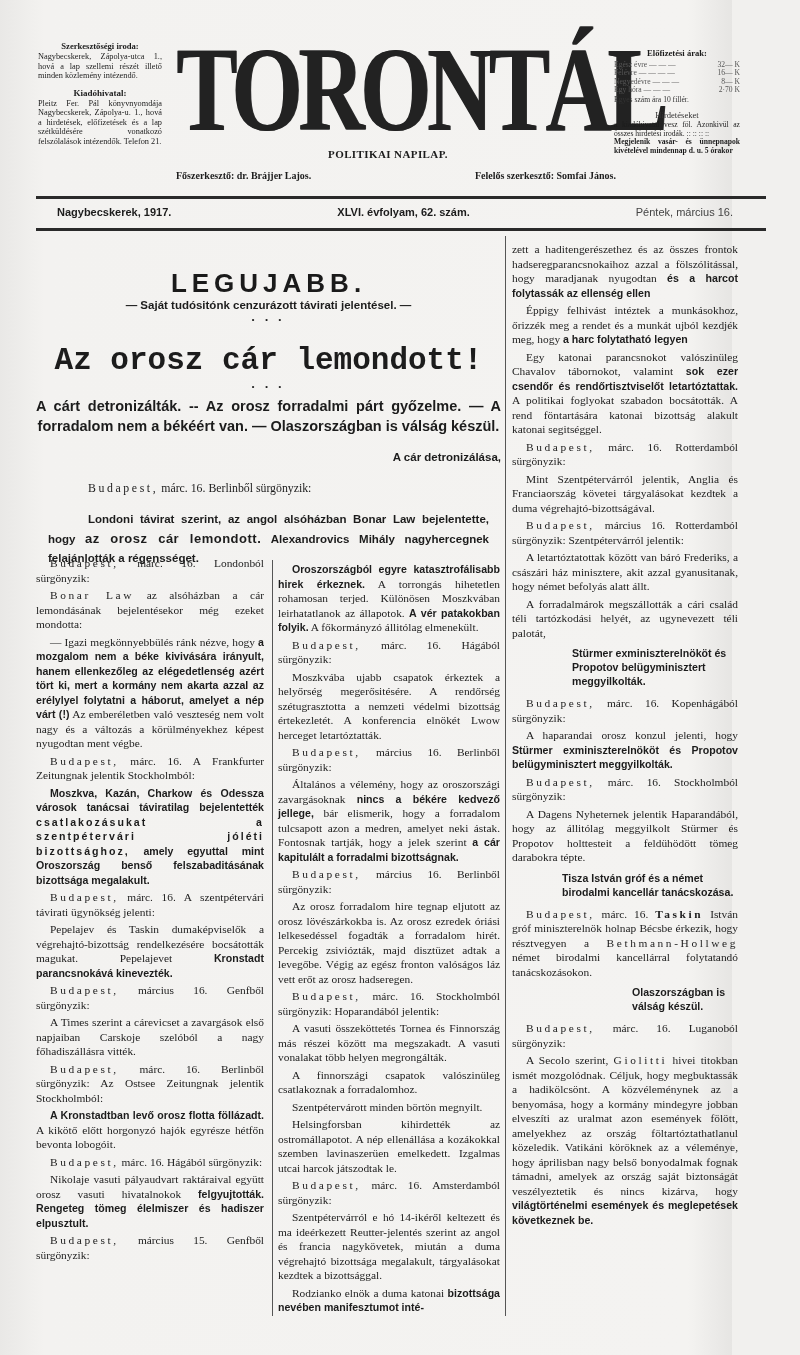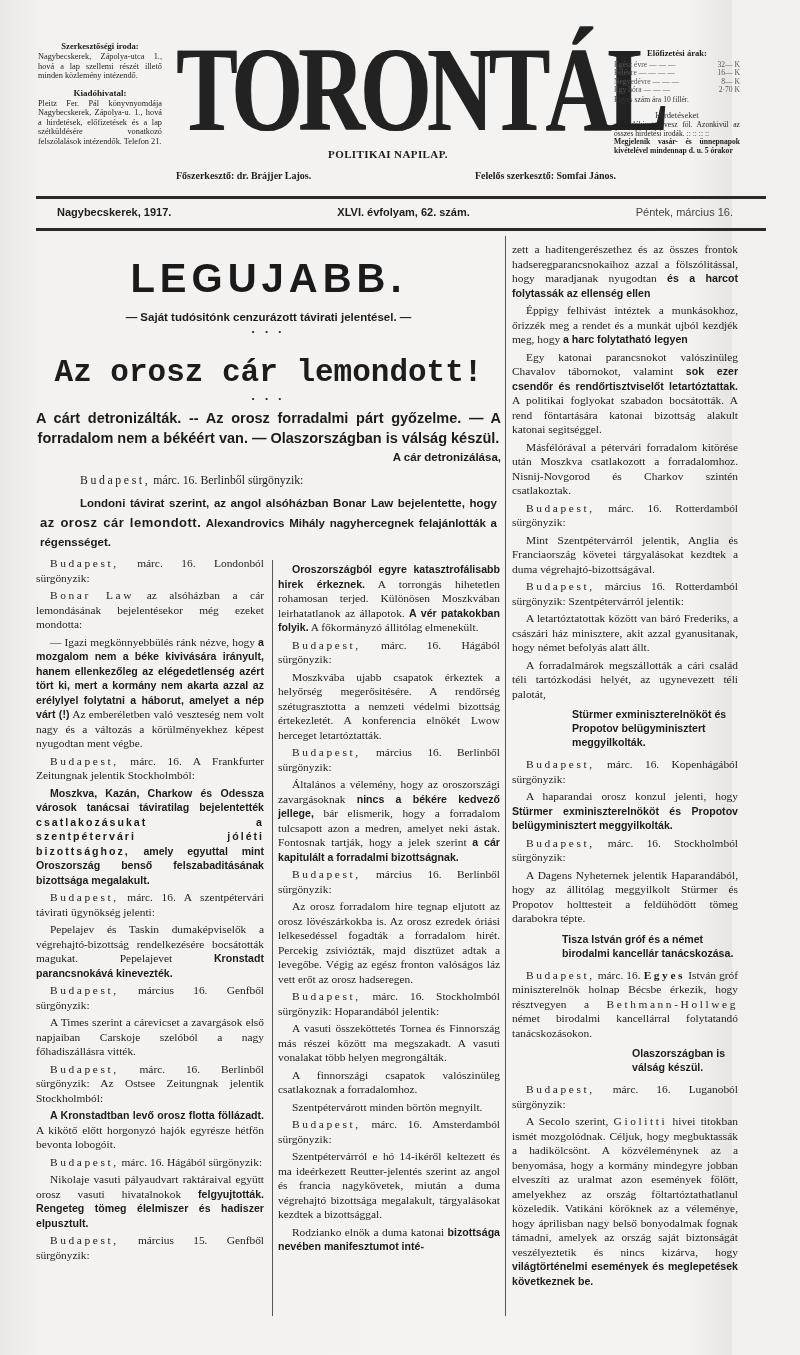--- a/index.html
+++ b/index.html
@@ -27,28 +27,28 @@
   .vline{position:absolute;width:1px;background:#555;}
   .col{position:absolute;font-size:11.4px;line-height:14.5px;text-align:justify;}
   .col p{margin:0 0 3px;text-indent:14px;}
   .col p.noi{text-indent:0;}
   .col .bs{font-family:"Liberation Sans",sans-serif;font-weight:bold;font-size:10.6px;}
   .col .sp{letter-spacing:2.6px;}
   .col .hd{font-family:"Liberation Sans",sans-serif;font-weight:bold;font-size:10.6px;line-height:14px;text-align:left;margin:6px 0 8px;}
   .col .hd.indent{padding-left:60px;}
   
   .lead{position:absolute;left:36px;top:250px;width:465px;text-align:center;}
-  .legujabb{font-family:"Liberation Sans",sans-serif;font-weight:bold;font-size:40px;letter-spacing:5px;margin-top:6px;color:#1a1a1a;}
-  .kicker{font-family:"Liberation Sans",sans-serif;font-weight:bold;font-size:11.5px;margin-top:10px;}
+  .legujabb{font-family:"Liberation Sans",sans-serif;font-weight:bold;font-size:26px;letter-spacing:5px;margin-top:18px;color:#1a1a1a;}
+  .kicker{font-family:"Liberation Sans",sans-serif;font-weight:bold;font-size:11.5px;}
   .dots{font-size:9px;letter-spacing:4px;line-height:10px;margin-top:4px;}
   .headline{font-family:Liberation Mono, monospace;font-weight:bold;font-size:31px;margin-top:18px;}
   .deck{font-family:"Liberation Sans",sans-serif;font-weight:bold;font-size:14.5px;line-height:20px;text-align:justify;text-align-last:center;margin-top:4px;}
   .lead-story{position:absolute;left:36px;top:448px;width:465px;font-size:11.8px;line-height:19px;}
   .lead-story .sub{text-align:right;font-family:"Liberation Sans",sans-serif;font-weight:bold;font-size:11.5px;}
-  .lead-story p{margin:4px;text-indent:40px;text-align:justify;}
+  .lead-story p{margin:12px;text-indent:40px;text-align:justify;}
   .lead-story .bs{font-family:"Liberation Sans",sans-serif;font-weight:bold;font-size:11.5px;}
   .lead-story .big{font-family:"Liberation Sans",sans-serif;font-weight:bold;font-size:13px;letter-spacing:.5px;}
 </style>
 </head>
 <body>
 
 <div class="page">
 
   <div class="mast-left">
     <div class="h">Szerkesztőségi iroda:</div>
@@ -138,40 +138,40 @@
     <p><span class="sp">Budapest,</span> <span>márc. 16. Hágából sürgönyzik:</span></p>
     <p><span>Moszkvába ujabb csapatok érkeztek a helyőrség megerősitésére. A rendőrség szétugrasztotta a nemzeti védelmi bizottság értekezletét. A konferencia elnökét Lwow herceget letartóztatták.</span></p>
     <p><span class="sp">Budapest,</span> <span>március 16. Berlinből sürgönyzik:</span></p>
     <p><span>Általános a vélemény, hogy az oroszországi zavargásoknak</span> <span class="bs">nincs a békére kedvező jellege,</span> <span>bár elismerik, hogy a forradalom tulcsapott azon a medren, amelyet neki ástak. Fontosnak tartják, hogy a jelek szerint</span> <span class="bs">a cár kapitulált a forradalmi bizottságnak.</span></p>
     <p><span class="sp">Budapest,</span> <span>március 16. Berlinből sürgönyzik:</span></p>
     <p><span>Az orosz forradalom hire tegnap eljutott az orosz lövészárkokba is. Az orosz ezredek óriási lelkesedéssel fogadták a forradalom hirét. Percekig zsiviózták, majd disztüzet adtak a levegőbe. Végig az egész fronton valóságos láz vett erőt az orosz hadseregen.</span></p>
     <p><span class="sp">Budapest,</span> <span>márc. 16. Stockholmból sürgönyzik: Hoparandából jelentik:</span></p>
     <p><span>A vasuti összeköttetés Tornea és Finnország más részei között ma megszakadt. A vasuti vonalakat több helyen megrongálták.</span></p>
     <p><span>A finnországi csapatok valószinüleg csatlakoznak a forradalomhoz.</span></p>
     <p><span>Szentpétervárott minden börtön megnyilt.</span></p>
+    <p><span>Helsingforsban kihirdették az ostromállapotot. A nép ellenállása a kozákokkal szemben lavinaszerüen emelkedett. Izgalmas utcai harcok játszodtak le.</span></p>
     <p><span class="sp">Budapest,</span> <span>márc. 16. Amsterdamból sürgönyzik:</span></p>
     <p><span>Szentpétervárról e hó 14-ikéről keltezett és ma ideérkezett Reutter-jelentés szerint az angol és francia nagykövetek, miután a duma végrehajtó bizottsága megalakult, tárgyalásokat kezdtek a bizottsággal.</span></p>
     <p><span>Rodzianko elnök a duma katonai</span> <span class="bs">bizottsága nevében manifesztumot inté-</span></p>
   </div>
 
   <div class="col" style="left:512px;top:242px;width:226px;">
     <p class="noi"><span>zett a haditengerészethez és az összes frontok hadseregparancsnokaihoz azzal a fölszólitással, hogy maradjanak nyugodtan</span> <span class="bs">és a harcot folytassák az ellenség ellen</span></p>
     <p><span>Éppigy felhivást intéztek a munkásokhoz, őrizzék meg a rendet és a munkát ujból kezdjék meg, hogy</span> <span class="bs">a harc folytatható legyen</span></p>
     <p><span>Egy katonai parancsnokot valószinüleg Chavalov tábornokot, valamint</span> <span class="bs">sok ezer csendőr és rendőrtisztviselőt letartóztattak.</span> <span>A politikai foglyokat szabadon bocsátották. A rend föntartására katonai bizottság alakult katonai segitséggel.</span></p>
-    <p><span>Másfélórával a pétervári forradalom kitörése után Moszkva csatlakozott a forradalomhoz. Nisnij-Novgorod és Charkov szintén csatlakoztak.</span></p>
     <p><span class="sp">Budapest,</span> <span>márc. 16. Rotterdamból sürgönyzik:</span></p>
     <p><span>Mint Szentpétervárról jelentik, Anglia és Franciaország követei tárgyalásokat kezdtek a duma végrehajtó-bizottságával.</span></p>
     <p><span class="sp">Budapest,</span> <span>március 16. Rotterdamból sürgönyzik: Szentpétervárról jelentik:</span></p>
     <p><span>A letartóztatottak között van báró Frederiks, a császári ház minisztere, akit azzal gyanusitanak, hogy német befolyás alatt állt.</span></p>
     <p><span>A forradalmárok megszállották a cári család téli tartózkodási helyét, az ugynevezett téli palotát,</span></p>
     <div class="hd indent">Stürmer exminiszterelnököt és Propotov belügyminisztert meggyilkolták.</div>
     <p><span class="sp">Budapest,</span> <span>márc. 16. Kopenhágából sürgönyzik:</span></p>
     <p><span>A haparandai orosz konzul jelenti, hogy</span> <span class="bs">Stürmer exminiszterelnököt és Propotov belügyminisztert meggyilkolták.</span></p>
     <p><span class="sp">Budapest,</span> <span>márc. 16. Stockholmból sürgönyzik:</span></p>
     <p><span>A Dagens Nyheternek jelentik Haparandából, hogy az állitólag meggyilkolt Stürmer és Propotov holttesteit a feldühödött tömeg darabokra tépte.</span></p>
     <div class="hd indent" style="padding-left:50px;">Tisza István gróf és a német birodalmi kancellár tanácskozása.</div>
-    <p><span class="sp">Budapest,</span> <span>márc. 16.</span> <span class="sp" style="font-weight:bold;">Egyes</span> <span>István gróf miniszterelnök holnap Bécsbe érkezik, hogy résztvegyen a</span> <span class="sp">Bethmann-Hollweg</span> <span>német birodalmi kancellárral folytatandó tanácskozásokon.</span></p>
+    <p><span class="sp">Budapest,</span> <span>márc. 16.</span> <span class="sp" style="font-weight:bold;">Taskin</span> <span>István gróf miniszterelnök holnap Bécsbe érkezik, hogy résztvegyen a</span> <span class="sp">Bethmann-Hollweg</span> <span>német birodalmi kancellárral folytatandó tanácskozásokon.</span></p>
     <div class="hd indent" style="padding-left:120px;">Olaszországban is válság készül.</div>
     <p><span class="sp">Budapest,</span> <span>márc. 16. Luganoból sürgönyzik:</span></p>
     <p><span>A Secolo szerint,</span> <span class="sp">Giolitti</span> <span>hivei titokban ismét mozgolódnak. Céljuk, hogy megbuktassák a hadikölcsönt. A közvéleménynek az a benyomása, hogy a kormány mindegyre jobban elveszíti az uralmat azon események fölött, amelyekhez az ország föltartóztathatlanul közeledik. Vatikáni köröknek az a véleménye, hogy áprilisban nagy belső bonyodalmak fognak támadni, amelyek az ország saját biztonságát veszélyeztetik és nincs kizárva, hogy</span> <span class="bs">világtörténelmi események és meglepetések következnek be.</span></p>
   </div>
 
 </div>
 
 </body></html>

